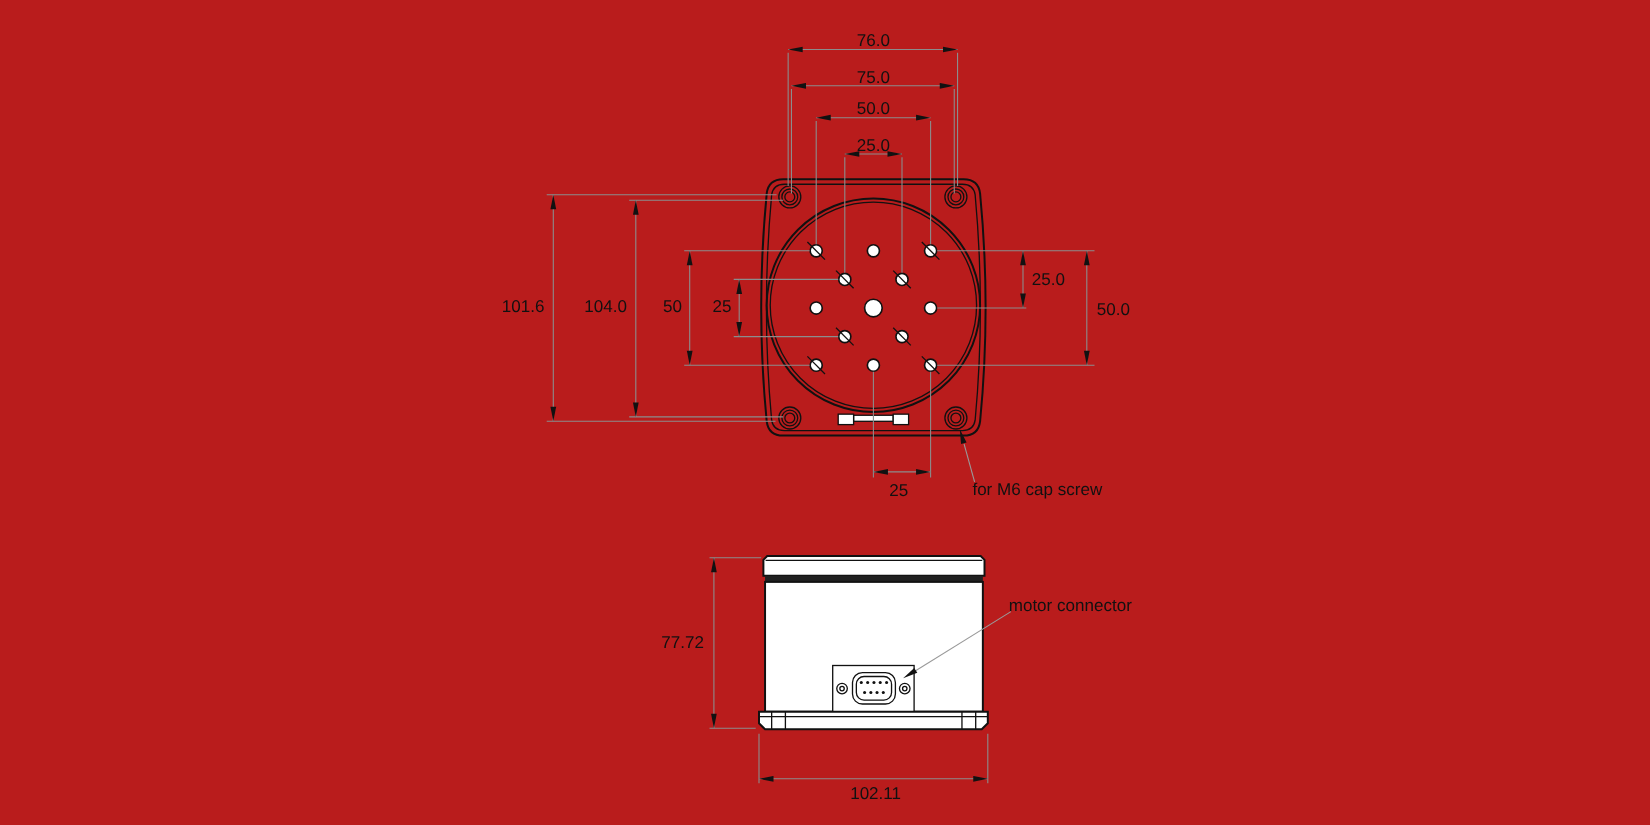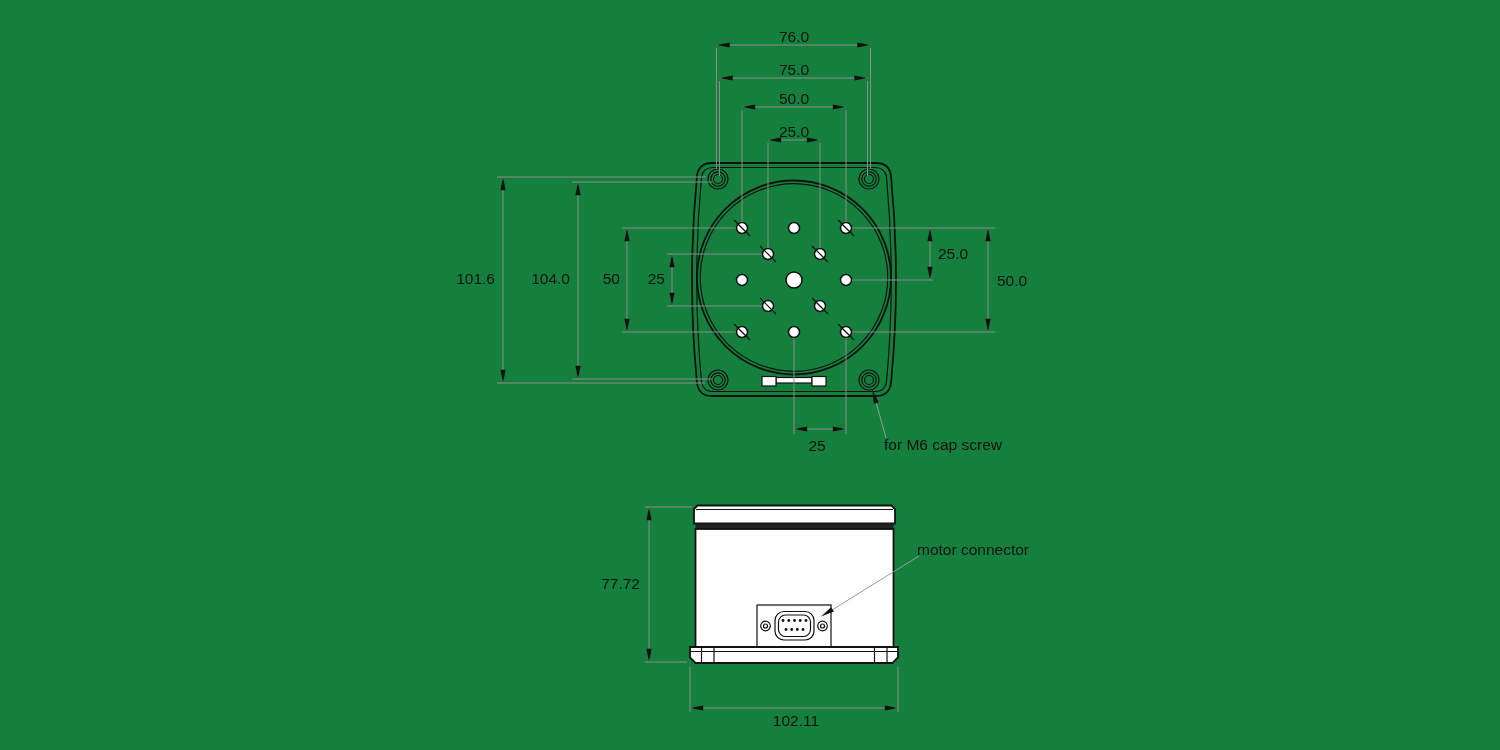--- a/index.html
+++ b/index.html
@@ -1,16 +1,16 @@
 <!DOCTYPE html>
 <html><head>
 <meta charset="utf-8">
 <style>
   html,body{margin:0;padding:0;background:#ffffff;}
-  .canvas{position:relative;width:1500px;height:750px;background:#15803d;overflow:hidden;
+  .canvas{position:relative;width:1500px;height:750px;background:#b91c1c;overflow:hidden;
           font-family:"Liberation Sans", sans-serif;}
   svg text{font-family:"Liberation Sans", sans-serif;font-size:15.5px;fill:#111111;}
   .outline{stroke:#111111;fill:none;stroke-width:1.8;}
   .outline2{stroke:#111111;fill:none;stroke-width:1.2;}
   .ext{stroke:#8c8c8c;stroke-width:1;fill:none;}
   .dim{stroke:#8c8c8c;stroke-width:1;fill:none;}
   .leader{stroke:#9a9a9a;stroke-width:1;fill:none;}
   .arrow{fill:#111111;stroke:none;}
   .hole{stroke:#111111;fill:#ffffff;stroke-width:1.5;}
   .slash{stroke:#111111;stroke-width:1.2;}

